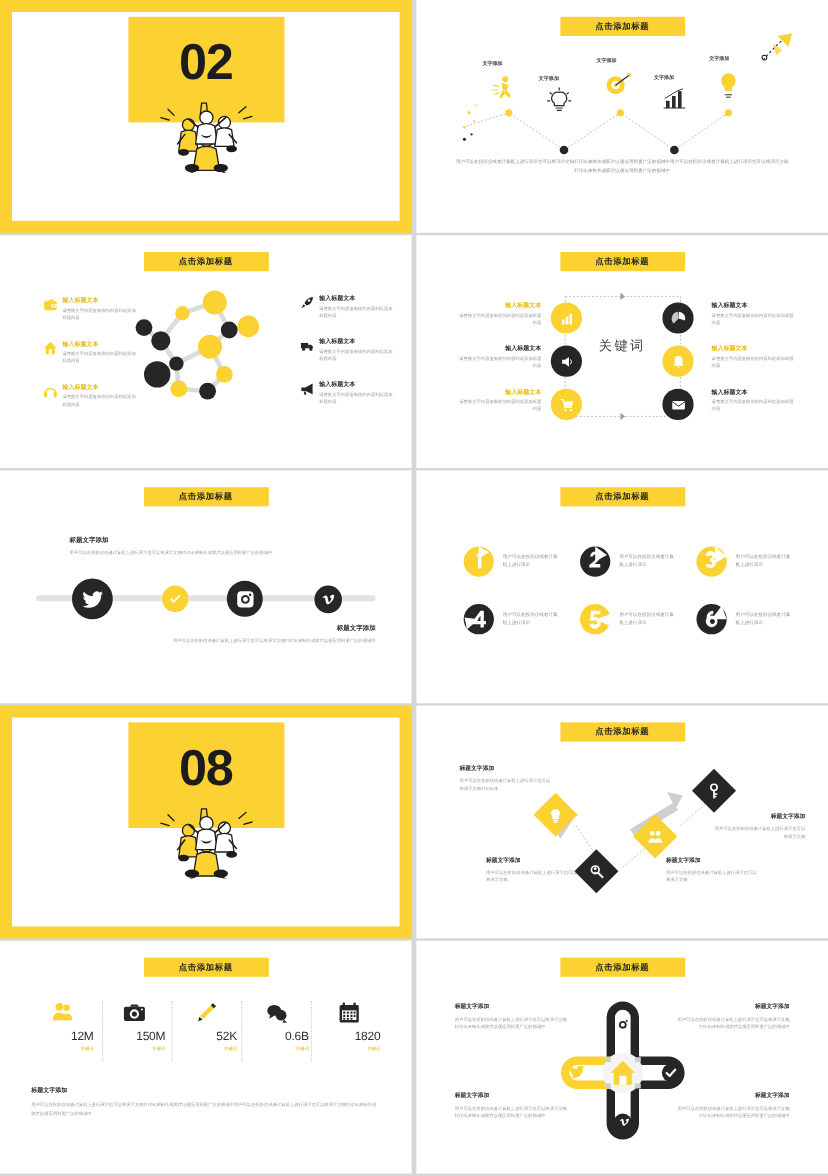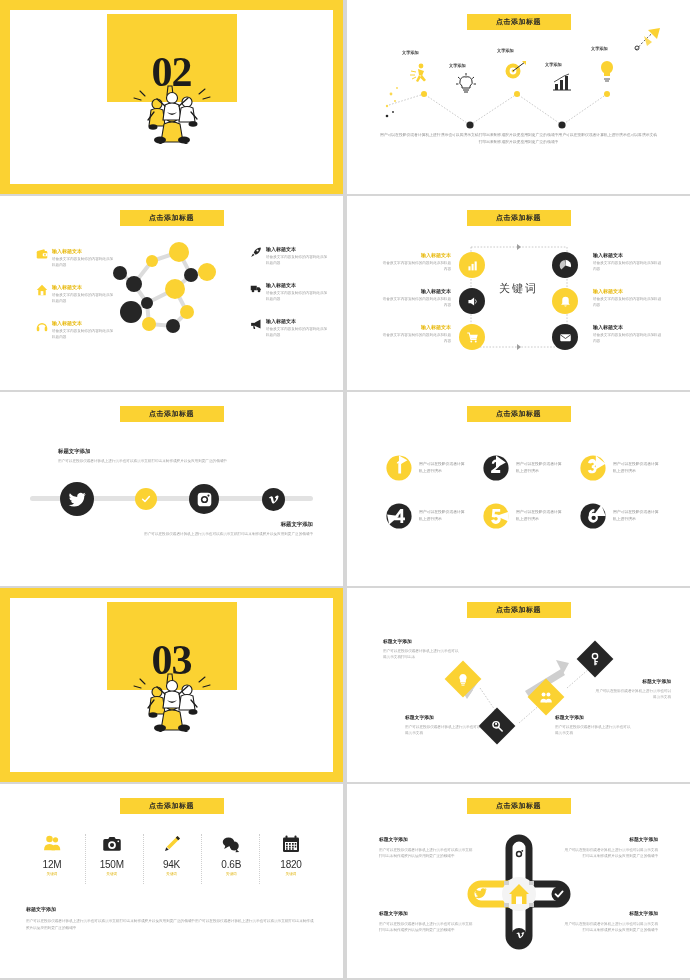--- a/index.html
+++ b/index.html
@@ -28,21 +28,21 @@
     position:absolute;left:10px;top:10px;right:10px;bottom:10px;
     background:#fff;
   }
   .divider .numbox{
     position:absolute;left:50%;top:14px;transform:translateX(-50%);
     width:130px;height:88px;background:#fbd232;
   }
   .divider .num{
     position:absolute;left:50%;top:28px;transform:translateX(-50%);
     font-size:42px;font-weight:bold;color:#1c1c1c;
-    letter-spacing:-1px;font-family:Liberation Serif, serif;margin-top:20px;
+    letter-spacing:-1px;font-family:Liberation Sans, sans-serif;
   }
   .divider .people{
     position:absolute;left:50%;top:74px;transform:translateX(-50%);
     width:90px;height:70px;
   }
   
   .banner{
     position:absolute;left:50%;transform:translateX(-50%);
     top:14px;width:104px;height:16px;background:#fbd232;
     display:flex;align-items:center;justify-content:center;
@@ -82,21 +82,21 @@
   .s6 .item{position:absolute;display:flex;align-items:center;gap:6px;}
   .s6 .txt{font-size:3.8px;color:#8d8d8d;line-height:1.8;width:46px;}
   
   .s8 .dm{position:absolute;width:26px;height:26px;transform:rotate(45deg);
     display:flex;align-items:center;justify-content:center;}
   .s8 .dm svg{transform:rotate(-45deg);}
   .s8 .lbl{position:absolute;width:76px;}
   
   .s9 .stats{position:absolute;left:26px;right:26px;top:48px;
     display:flex;justify-content:space-between;}
-  .s9 .st{width:52px;text-align:center;position:relative;}
+  .s9 .st{width:52px;text-align:right;position:relative;}
   .s9 .st .ico{height:24px;display:flex;align-items:center;justify-content:center;}
   .s9 .st .val{font-size:10px;color:#2e2e2e;margin-top:3px;letter-spacing:-.2px;}
   .s9 .st .sub{font-size:3.6px;color:#e0b40c;margin-top:2px;}
   .s9 .sep{position:absolute;top:50px;width:0;border-left:1px dotted #cfcfcf;height:50px;}
   .s9 .foot{position:absolute;left:26px;right:26px;top:122px;}
   
   .s10 .q{position:absolute;width:96px;}
   .dotline{stroke:#bdbdbd;stroke-width:.8;stroke-dasharray:1.6 1.6;fill:none;}
 </style>
 </head>
@@ -481,21 +481,21 @@
         <path d="M20 20 L32 4 L38 20z" fill="#fff"></path>
         <path d="M22 10 a8 8 0 0 0 -8 9 a7 7 0 1 0 7 -3.5 q-2 0 -3 1 q.7 -2.8 4 -2.8z M21 19.6 a3 3 0 1 1 -.1 0z" fill="#fff"></path>
       </svg>
       <div class="txt">用户可以在投影仪或者计算机上进行演示</div>
     </div>
   </div>
 
   <div class="slide divider">
     <div class="inner"></div>
     <div class="numbox"></div>
-    <div class="num">03</div>
+    <div class="num">08</div>
     <svg class="people" viewBox="0 0 90 70">
       <g stroke="#1c1c1c" stroke-width="1.1" fill="none" stroke-linecap="round">
         <path d="M18 22 l-5 -5 M14 26 l-7 -2 M72 20 l6 -5 M76 25 l7 -2"></path>
       </g>
       <g fill="#fbd232" stroke="#1c1c1c" stroke-width="1.1">
         <path d="M41 12 l4 0 l1 9 l-6 0 z"></path>
         <circle cx="30" cy="30" r="5"></circle>
         <path d="M24 36 q6 -3 12 0 l2 16 l-16 0 z"></path>
         <circle cx="45" cy="42" r="6"></circle>
         <path d="M37 50 q8 -4 16 0 l3 18 l-22 0 z"></path>
@@ -618,21 +618,21 @@
         <div class="sub">关键词</div>
       </div>
       <div class="st">
         <div class="ico">
           <svg width="20" height="20" viewBox="0 0 16 16">
             <path d="M12.4 1.6 l2 2 l-8.6 8.6 l-2 -2z" fill="#fbd232"></path>
             <path d="M3.4 10.6 l2 2 l-3 1z" fill="#262626"></path>
             <path d="M12.4 1.6 l2 2 l-1.4 1.4 l-2 -2z" fill="#262626"></path>
           </svg>
         </div>
-        <div class="val">94K</div>
+        <div class="val">52K</div>
         <div class="sub">关键词</div>
       </div>
       <div class="st">
         <div class="ico">
           <svg width="20" height="20" viewBox="0 0 16 16">
             <path d="M1.4 6.4 a4.6 3.6 0 1 1 4.6 3.6 l-3.4 2 l.8 -2.4 a3.6 3.6 0 0 1 -2 -3.2z" fill="#262626"></path>
             <circle cx="10.6" cy="9.6" r="3.6" fill="#262626"></circle>
             <path d="M12.4 12.4 l2.2 2 l-3 .2z" fill="#262626"></path>
           </svg>
         </div>

